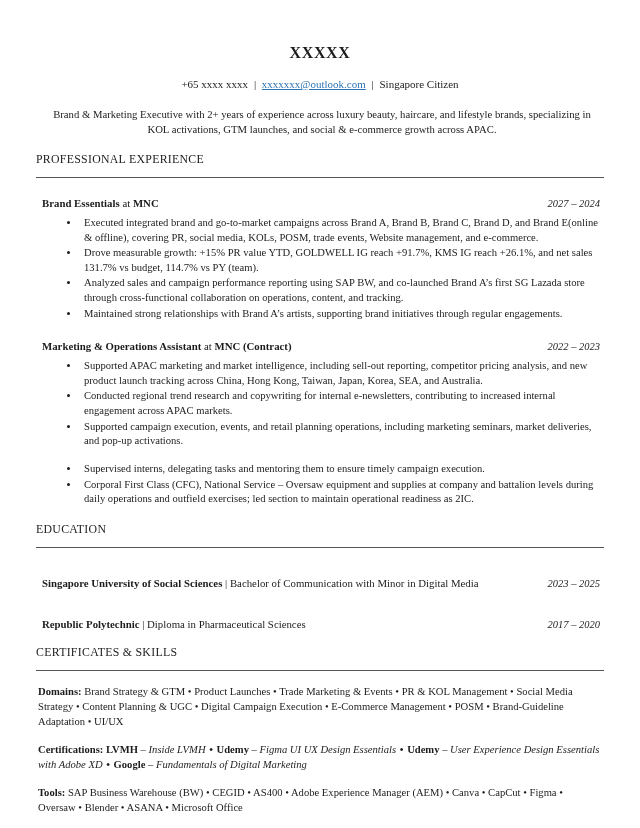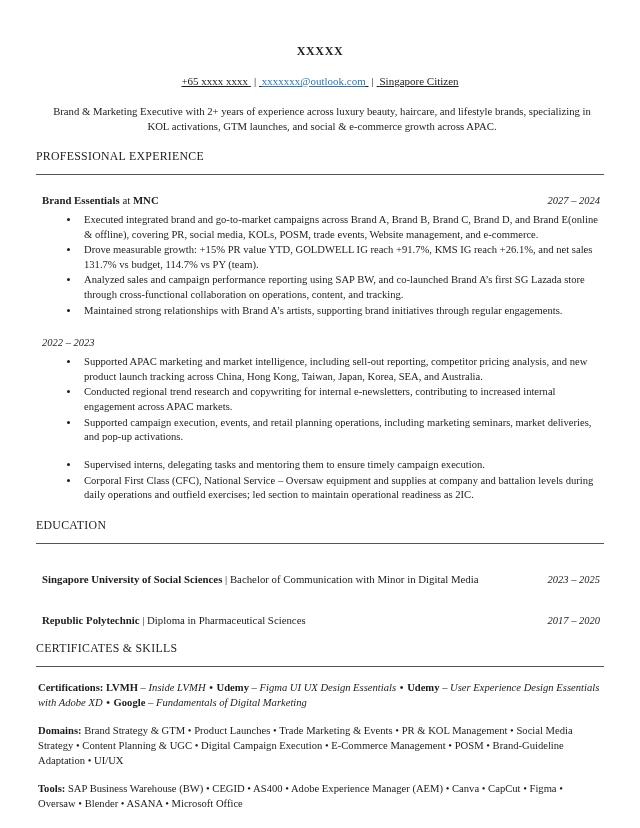--- a/index.html
+++ b/index.html
@@ -8,30 +8,29 @@
     width: 640px; height: 828px;
     background: #ffffff;
     overflow: hidden;
     font-family: "Liberation Serif", "DejaVu Serif", serif;
     color: #1c1c1c;
   }
   .page { padding: 44px 36px 0 36px; }
 
   .name {
     text-align: center;
-    font-size: 12px;
+    font-size: 16px;
     font-weight: bold;
     letter-spacing: 0.6px;
     margin: 0 0 16px 0;
   }
   .contact {
     text-align: center;
     font-size: 11px;
     margin: 0 0 17px 0;
-    text-decoration: underline;
   }
   .contact .sep { margin: 0 3px; }
   .email-link { color: #2e74b5; text-decoration: underline; cursor: pointer; }
 
   .summary {
     text-align: center;
     font-size: 10.7px;
     line-height: 1.4;
     margin: 0 2px 10px 6px;
   }
@@ -108,20 +107,25 @@
       <span class="dates">2027 – 2024</span>
     </div>
     <ul class="bullets">
       <li>Executed integrated brand and go-to-market campaigns across Brand A, Brand B, Brand C, Brand D, and Brand E(online &amp; offline), covering PR, social media, KOLs, POSM, trade events, Website management, and e-commerce.</li>
       <li>Drove measurable growth: +15% PR value YTD, GOLDWELL IG reach +91.7%, KMS IG reach +26.1%, and net sales 131.7% vs budget, 114.7% vs PY (team).</li>
       <li>Analyzed sales and campaign performance reporting using SAP BW, and co-launched Brand A’s first SG Lazada store through cross-functional collaboration on operations, content, and tracking.</li>
       <li>Maintained strong relationships with Brand A’s artists, supporting brand initiatives through regular engagements.</li>
     </ul>
 
     <div class="job-header">
+      <div class="job-title">
+        <b>Marketing &amp; Operations Assistant</b>
+        <span>at</span>
+        <b>MNC (Contract)</b>
+      </div>
       <span class="dates">2022 – 2023</span>
     </div>
     <ul class="bullets">
       <li>Supported APAC marketing and market intelligence, including sell-out reporting, competitor pricing analysis, and new product launch tracking across China, Hong Kong, Taiwan, Japan, Korea, SEA, and Australia.</li>
       <li>Conducted regional trend research and copywriting for internal e-newsletters, contributing to increased internal engagement across APAC markets.</li>
       <li>Supported campaign execution, events, and retail planning operations, including marketing seminars, market deliveries, and pop-up activations.</li>
     </ul>
   </section>
 
   <section>
@@ -150,37 +154,37 @@
         <span>Diploma in Pharmaceutical Sciences</span>
       </div>
       <span class="dates">2017 – 2020</span>
     </div>
   </section>
 
   <section>
     <h2 class="section-title">CERTIFICATES &amp; SKILLS</h2>
 
     <p class="skill-para">
+      <b>Domains:</b>
+      <span>Brand Strategy &amp; GTM • Product Launches • Trade Marketing &amp; Events • PR &amp; KOL Management • Social Media Strategy • Content Planning &amp; UGC • Digital Campaign Execution • E-Commerce Management • POSM • Brand-Guideline Adaptation • UI/UX</span>
+    </p>
+
+    <p class="skill-para">
       <b>Certifications:</b>
       <b>LVMH</b>
       <span class="ital">– Inside LVMH</span>
       <span class="csep">•</span>
       <b>Udemy</b>
       <span class="ital">– Figma UI UX Design Essentials</span>
       <span class="csep">•</span>
       <b>Udemy</b>
       <span class="ital">– User Experience Design Essentials with Adobe XD</span>
       <span class="csep">•</span>
       <b>Google</b>
       <span class="ital">– Fundamentals of Digital Marketing</span>
-    </p>
-
-    <p class="skill-para">
-      <b>Domains:</b>
-      <span>Brand Strategy &amp; GTM • Product Launches • Trade Marketing &amp; Events • PR &amp; KOL Management • Social Media Strategy • Content Planning &amp; UGC • Digital Campaign Execution • E-Commerce Management • POSM • Brand-Guideline Adaptation • UI/UX</span>
     </p>
 
     <p class="skill-para">
       <b>Tools:</b>
       <span>SAP Business Warehouse (BW) • CEGID • AS400 • Adobe Experience Manager (AEM) • Canva • CapCut • Figma • Oversaw • Blender • ASANA • Microsoft Office</span>
     </p>
   </section>
 
   <section>
     <h2 class="section-title">LANGUAGES</h2>

